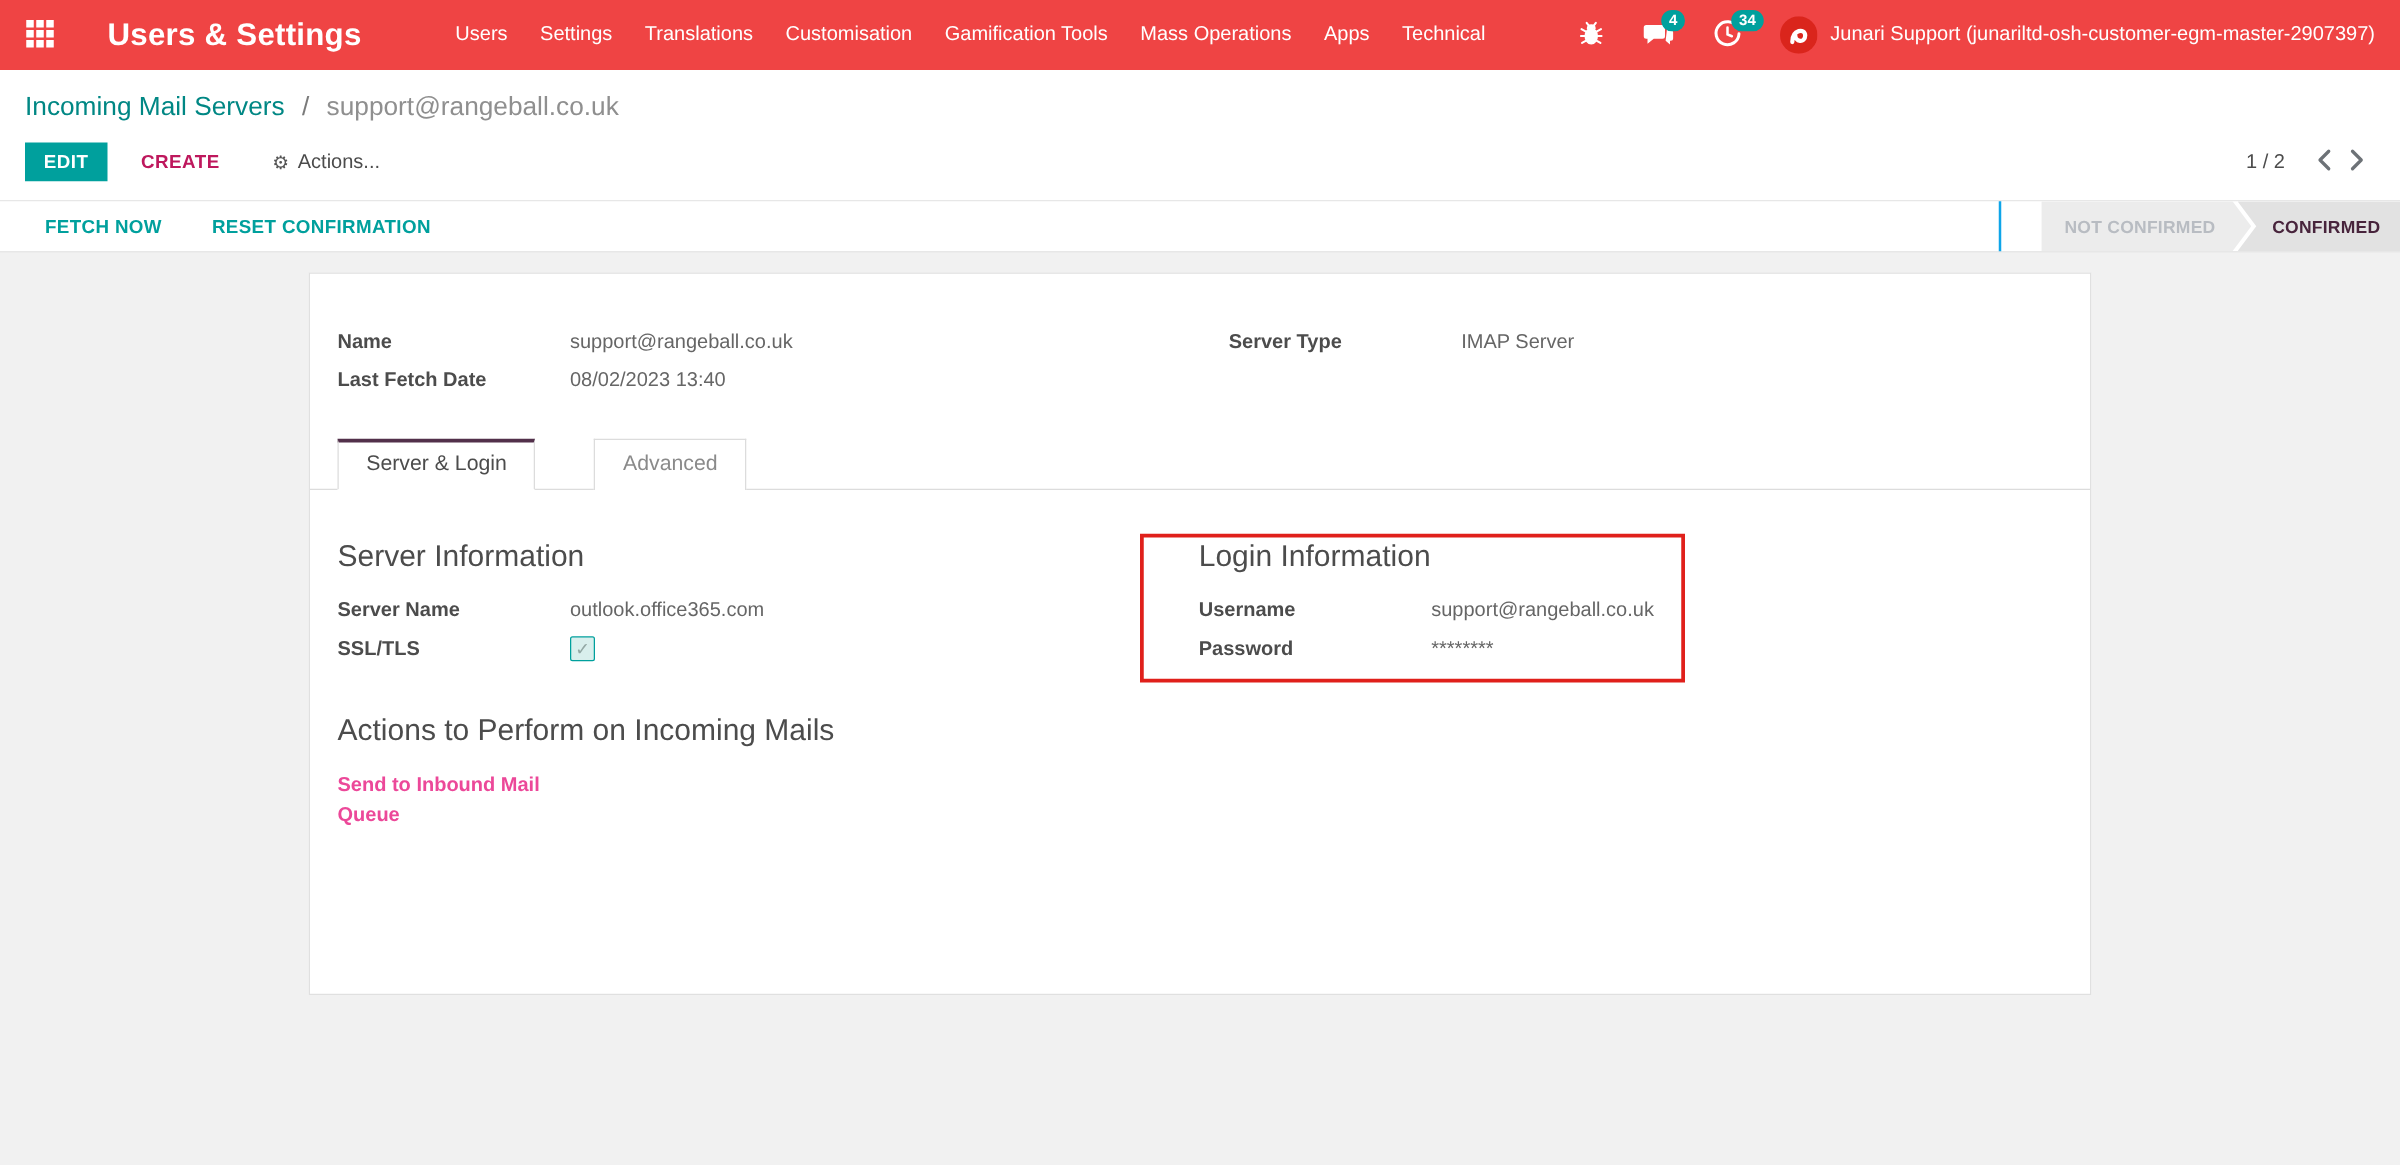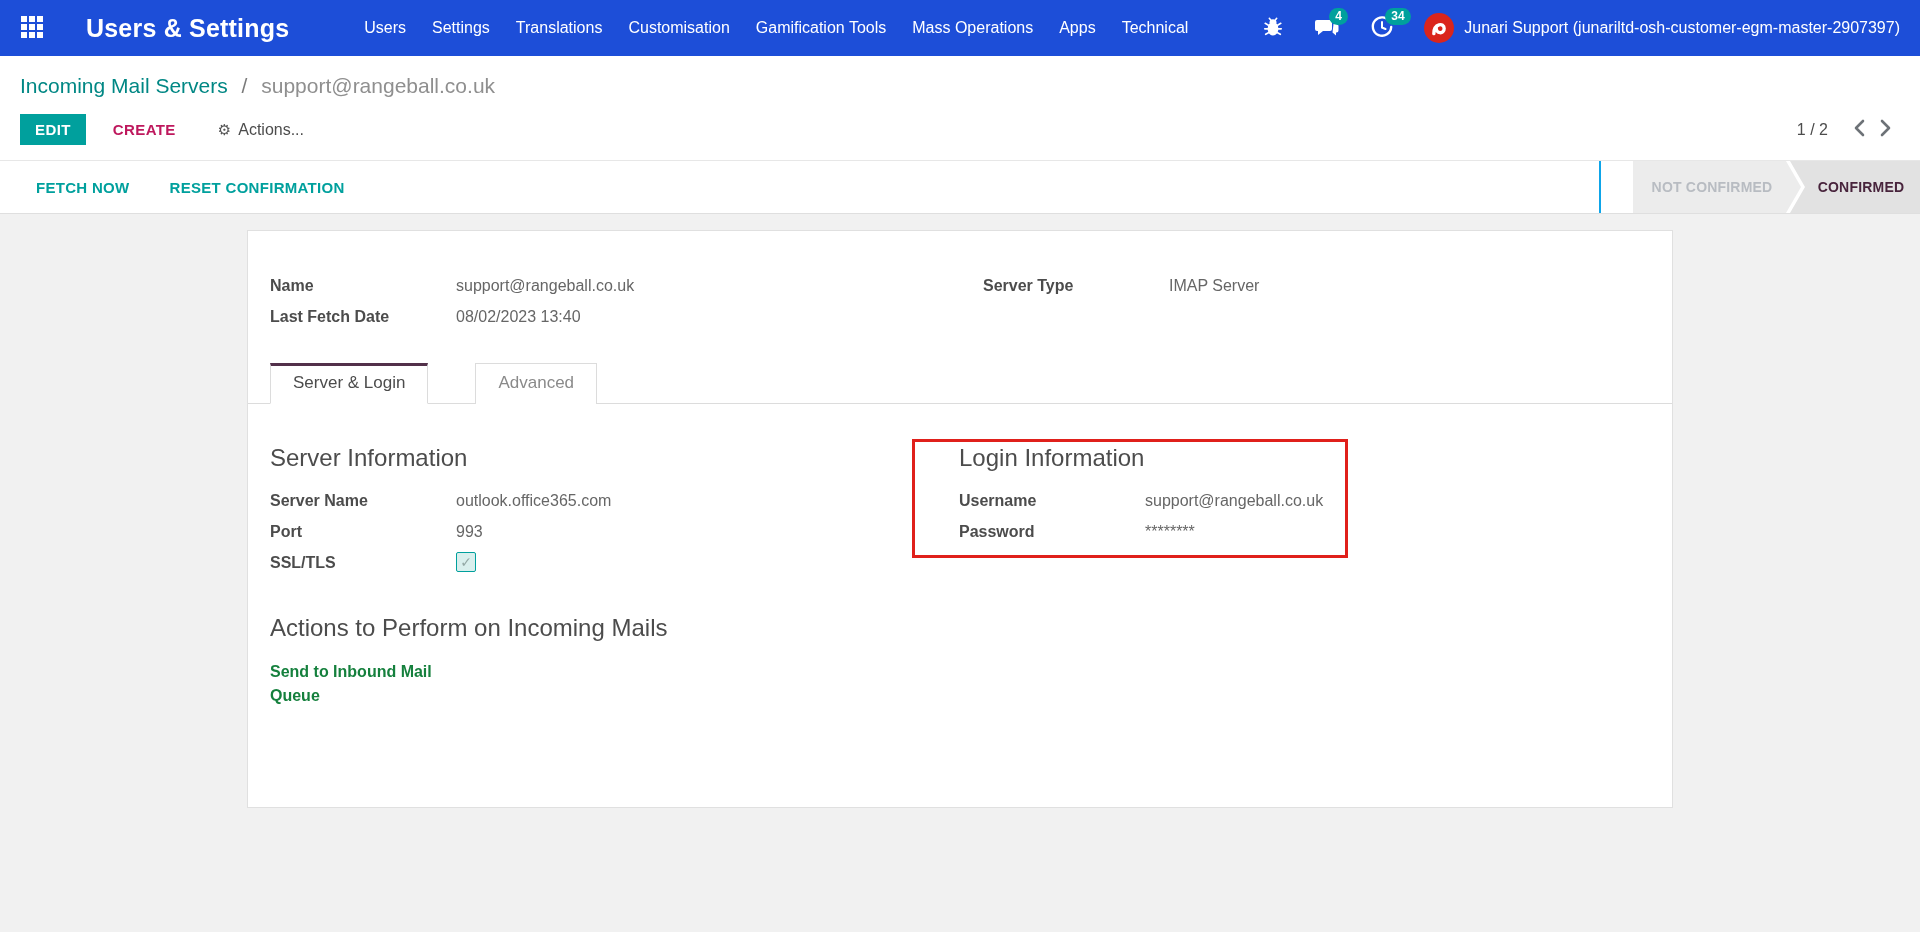--- a/index.html
+++ b/index.html
@@ -6,21 +6,21 @@
   html, body { width: 1920px; height: 932px; overflow: hidden; }
   body {
     font-family: "Liberation Sans", "DejaVu Sans", sans-serif;
     background: #f1f1f1;
     color: #4c4c4c;
   }
   button { font-family: inherit; cursor: pointer; background: none; border: none; }
 
   
   .navbar {
-    height: 56px; background: #1d4ed8; display: flex; align-items: center;
+    height: 56px; background: #ef4444; display: flex; align-items: center;
     color: #fff; padding: 0 20px 0 12px; position: relative;
   }
   .apps-toggler { width: 40px; height: 56px; display: flex; align-items: center; justify-content: center; }
   .navbar-title { font-size: 25px; font-weight: bold; color: #fff; margin: 0 0 0 34px; white-space: nowrap; letter-spacing: .2px; }
   .navbar-menu { display: flex; margin-left: 62px; height: 56px; align-items: center; }
   .menu-item { color: #fff; font-size: 16px; padding: 16px 13px; line-height: 56px; white-space: nowrap; }
   .systray { margin-left: auto; display: flex; align-items: center; gap: 30px; }
   .systray-btn { position: relative; display: flex; align-items: center; color: #fff; }
   .badge {
     position: absolute; top: -7px; left: 15px; background: #00a09d; color: #fff;
@@ -42,21 +42,21 @@
   }
   .btn-create { color: #be185d; font-size: 15px; font-weight: bold; margin-left: 27px; letter-spacing: .4px; }
   .btn-actions { color: #4c4c4c; font-size: 16px; margin-left: 42px; display: flex; align-items: center; gap: 7px; }
   .gear-glyph { font-size: 15px; color: #555; }
   .pager { margin-left: auto; display: flex; align-items: center; }
   .pager-value { font-size: 16px; color: #4c4c4c; margin-right: 18px; }
   .pager-btn { width: 26px; height: 26px; display: flex; align-items: center; justify-content: center; }
 
   
   .statusbar {
-    background: #fff; height: 54px; border-top: 1px solid #e7e7e7; border-bottom: 1px solid #dfdfdf;
+    background: #fff; height: 42px; border-top: 1px solid #e7e7e7; border-bottom: 1px solid #dfdfdf;
     display: flex; align-items: center; padding-left: 36px;
   }
   .statusbar-btn { color: #00a09d; font-size: 15px; font-weight: 600; letter-spacing: .3px; margin-right: 40px; }
   .statusbar-states { margin-left: auto; height: 100%; display: flex; align-items: stretch; border-left: 2px solid #0ea5e9; padding-left: 32px; }
   .state-step {
     display: flex; align-items: center; font-size: 14px; font-weight: bold; letter-spacing: .2px;
     white-space: nowrap;
   }
   .state-step.inactive {
     background: #ececec; color: #b8bcc2; width: 168px; justify-content: center; padding-right: 10px;
@@ -89,21 +89,21 @@
   .section-title { font-size: 24px; font-weight: 400; color: #4c4c4c; margin: 40px 0 18px; }
   .highlight-box {
     position: absolute; left: 664px; top: 35px; width: 436px; height: 119px;
     border: 3px solid #e0201b; pointer-events: none;
   }
   .checkbox {
     width: 20px; height: 20px; border: 1px solid #00a09d; background: #d9efed;
     border-radius: 2px; display: inline-flex; align-items: center; justify-content: center;
     font-size: 14px; color: #93a8a5; cursor: pointer;
   }
-  .muted-label { font-weight: bold; color: #15803d; font-size: 16px; line-height: 24px; max-width: 190px; margin-bottom: 10px; }
+  .muted-label { font-weight: bold; color: #ec4899; font-size: 16px; line-height: 24px; max-width: 190px; margin-bottom: 10px; }
 </style>
 </head>
 <body>
 
 <header class="navbar">
   <button class="apps-toggler">
     <span>
       <svg width="24" height="24" viewBox="0 0 24 24">
         <g fill="#ffffff">
           <rect x="1" y="1" width="6" height="6"></rect>
@@ -248,24 +248,20 @@
   <div class="tab-content">
     <div class="highlight-box"></div>
 
     <div>
       <h2 class="section-title">Server Information</h2>
       <div class="field-row">
         <span class="field-label">Server Name</span>
         <span class="field-value">outlook.office365.com</span>
       </div>
       <div class="field-row">
-        <span class="field-label">Port</span>
-        <span class="field-value">993</span>
-      </div>
-      <div class="field-row">
         <span class="field-label">SSL/TLS</span>
         <span class="checkbox">✓</span>
       </div>
 
       <h2 class="section-title">Actions to Perform on Incoming Mails</h2>
       <div class="muted-label">Send to Inbound Mail Queue</div>
     </div>
 
     <div>
       <h2 class="section-title">Login Information</h2>

